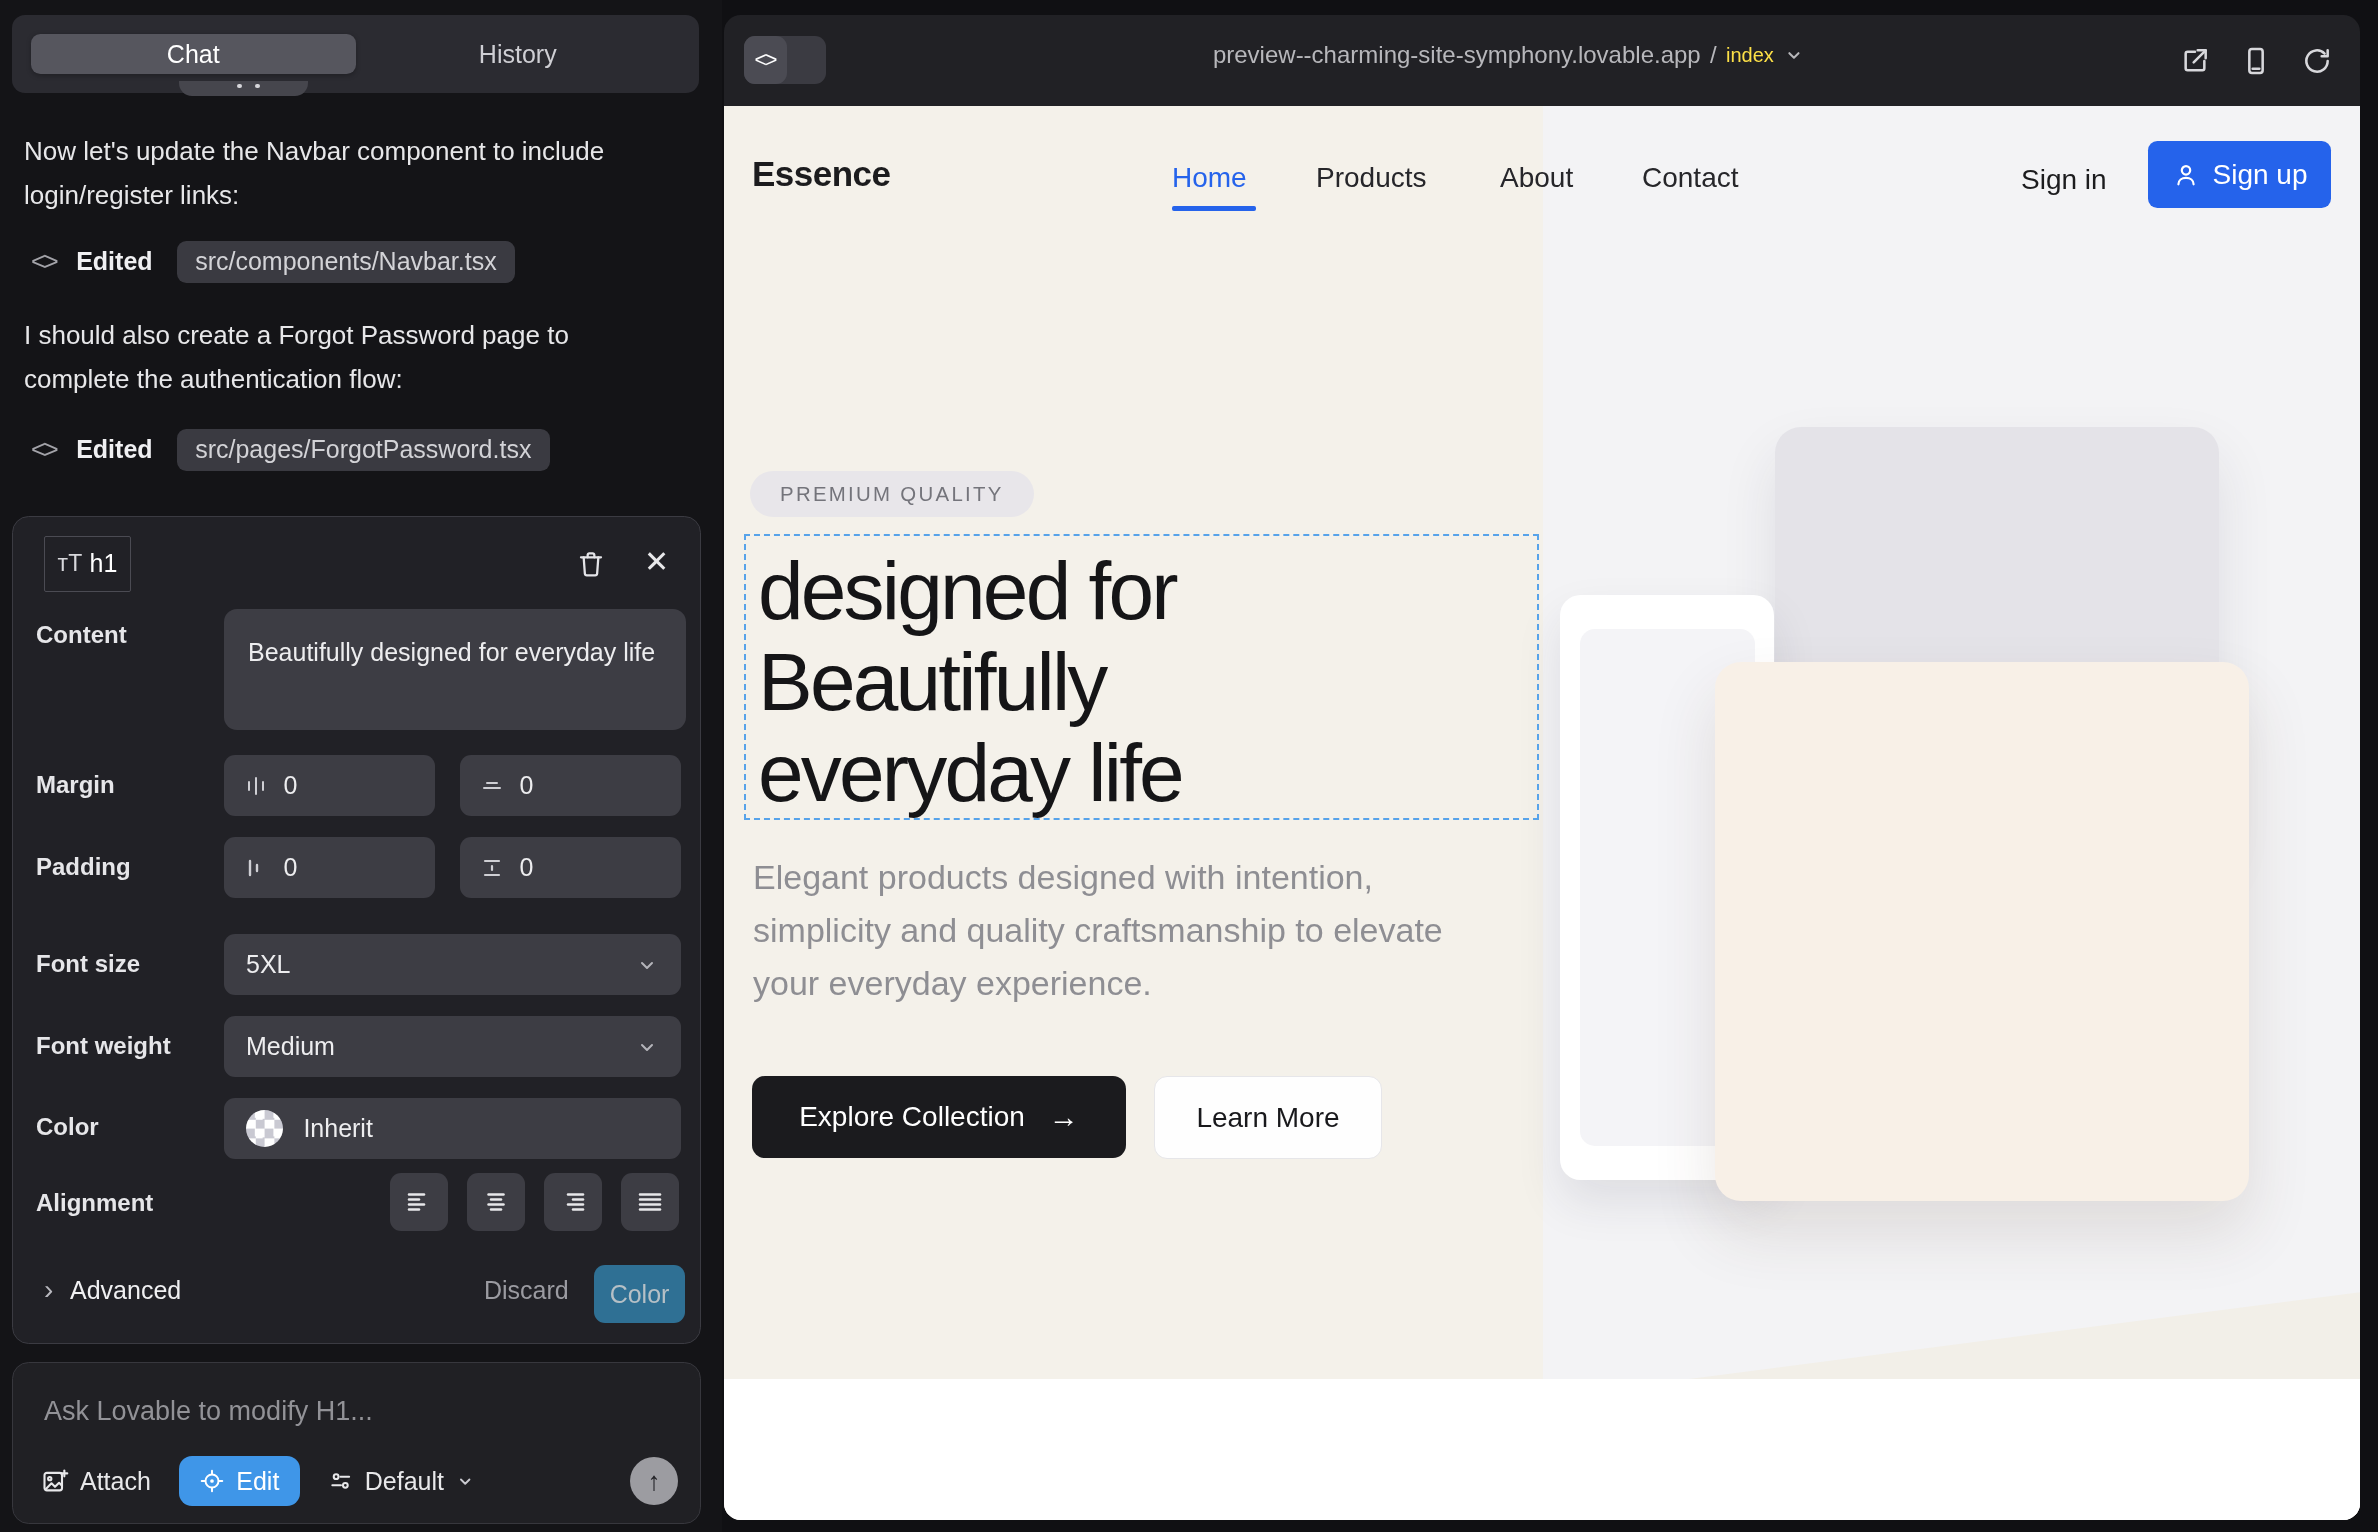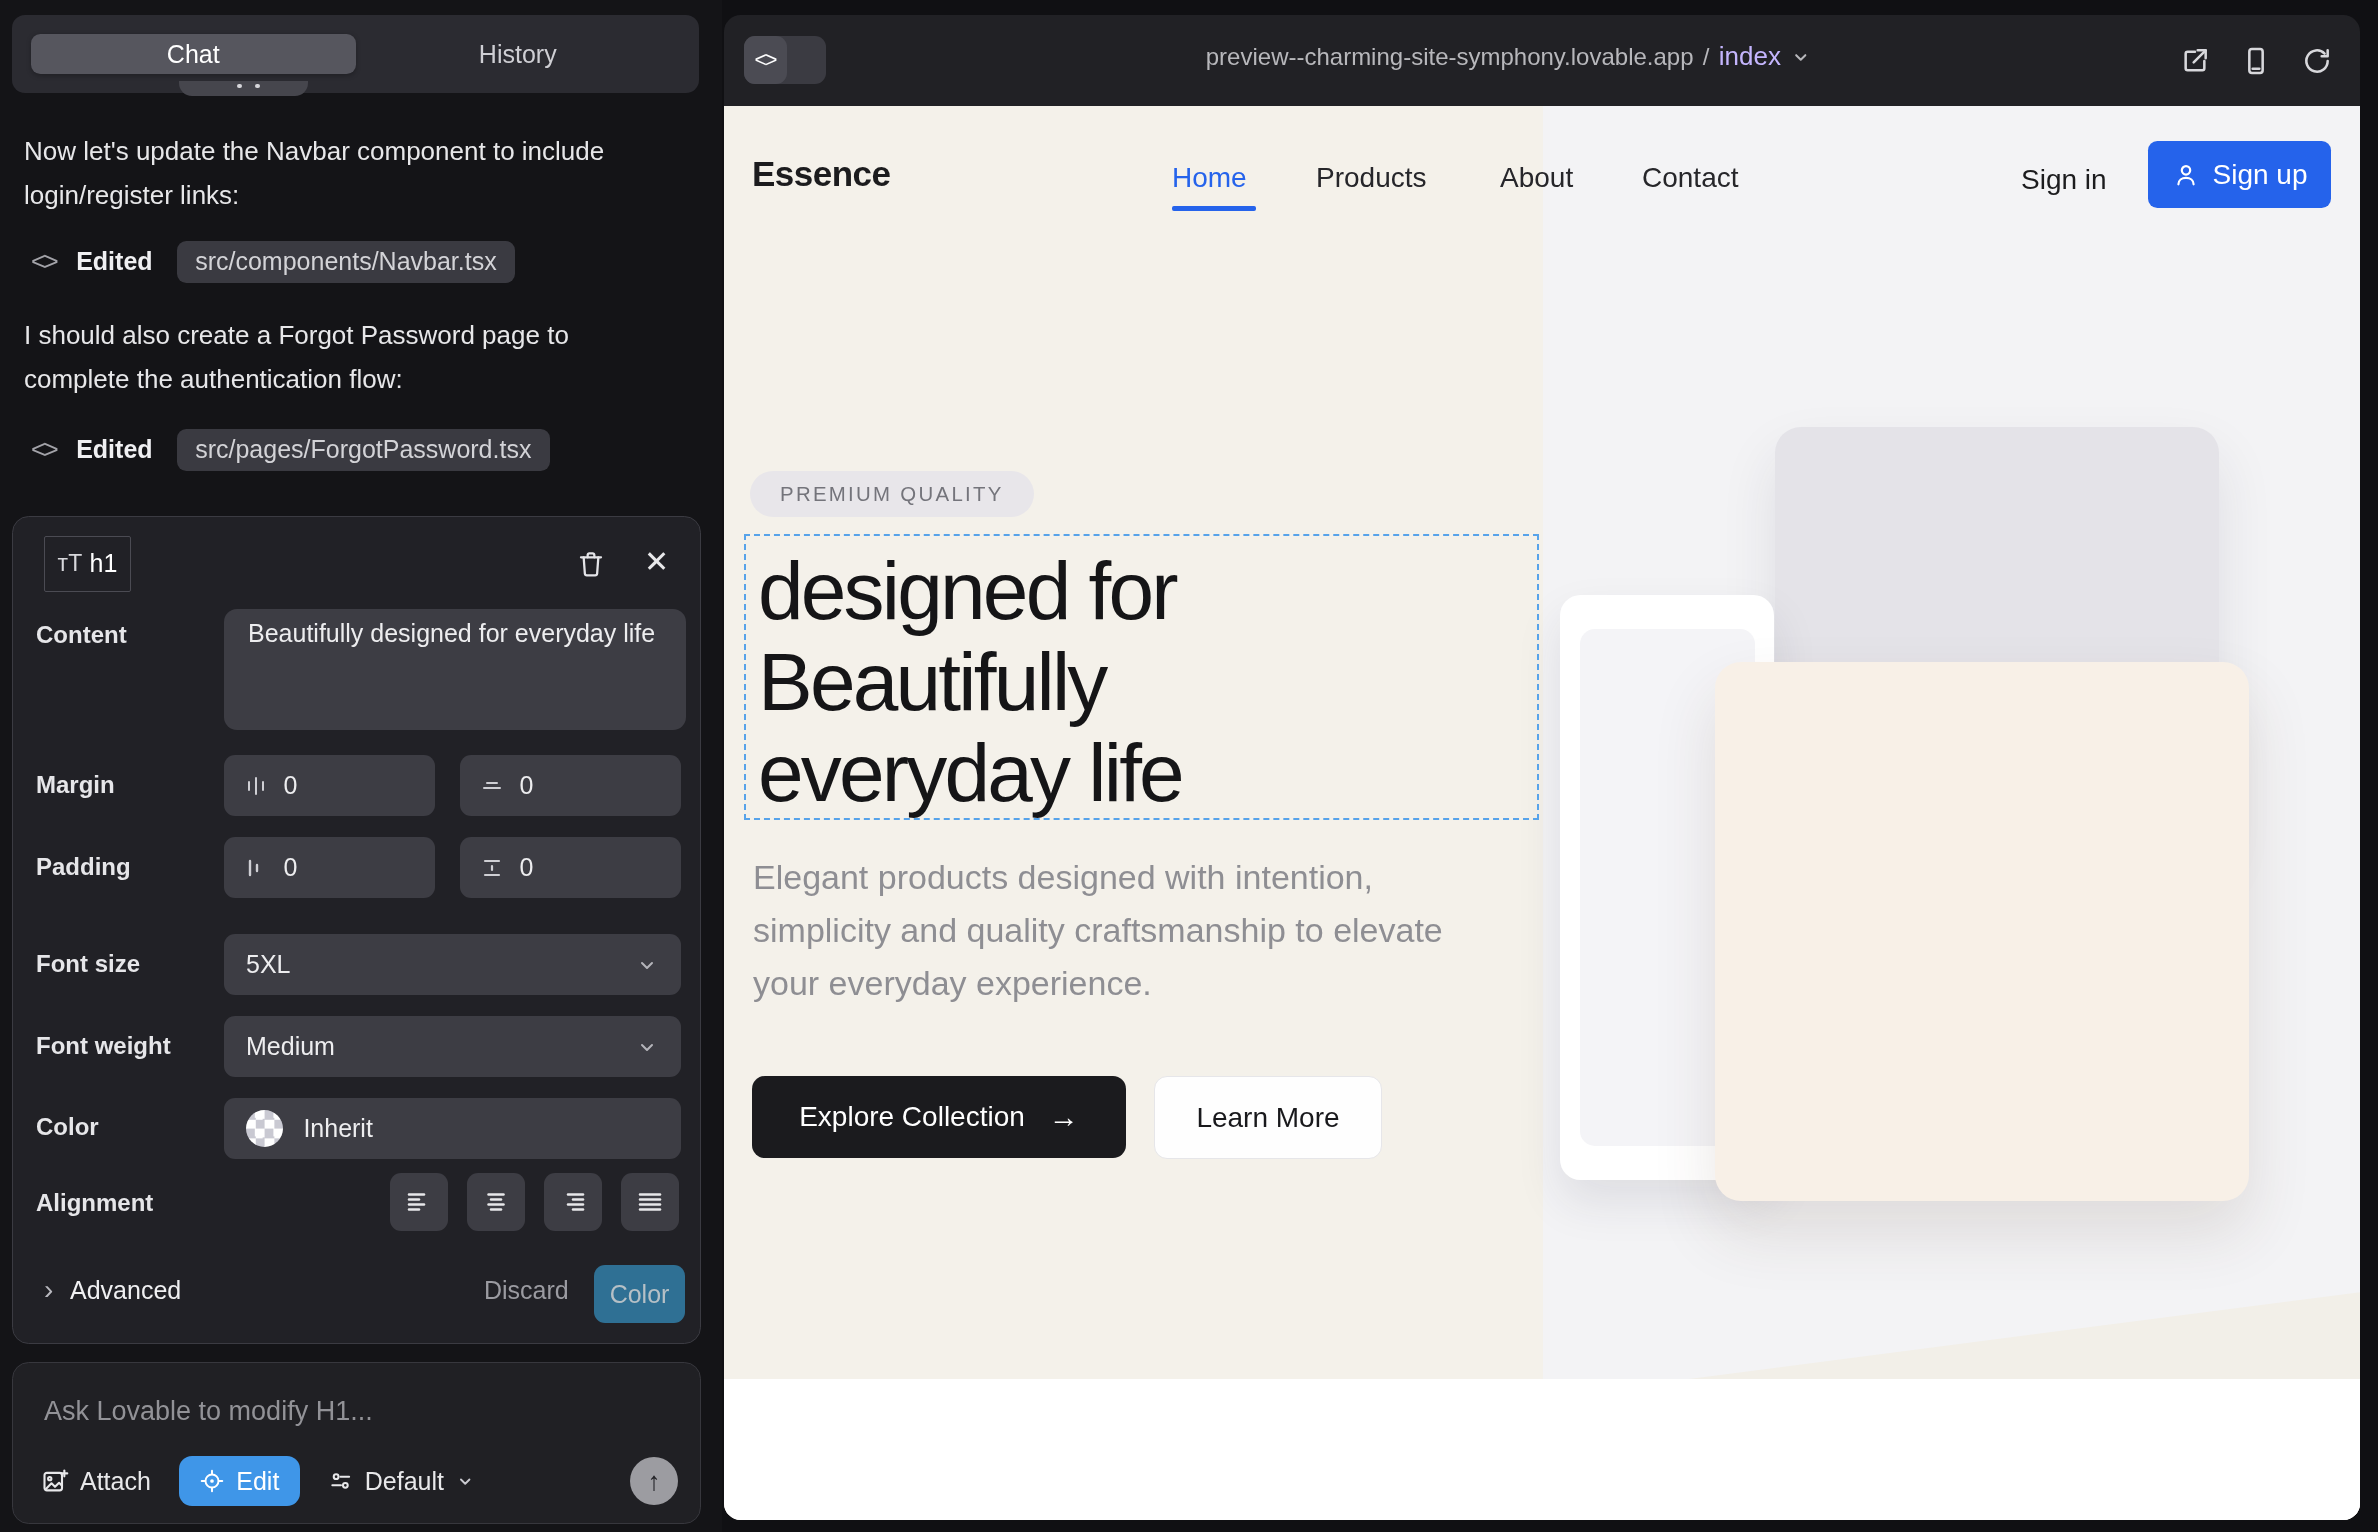--- a/index.html
+++ b/index.html
@@ -33,21 +33,21 @@
   .tag-pill .tt { font-size:23px; color:#d8d8dc; } .tag-pill .tag { font-size:25px; color:#ffffff; }
   .icon-btn { position:absolute; width:41px; height:41px; display:flex; align-items:center; justify-content:center; cursor:pointer; }
   #trash-btn { left:557px; top:26px; } #close-btn { left:623px; top:24px; font-size:30px; color:#e8e8ea; }
 
   .fld-label { position:absolute; left:23px; font-size:24px; font-weight:600; color:#e6e6e9; }
   .field { position:absolute; background:#3d3d44; border-radius:11px; display:flex; align-items:center; color:#ededef; font-size:25px; }
   .field .num { margin-left:15px; }
   .field svg { flex:none; }
 
   #content-label { top:104px; }
-  #content-field { left:211px; top:92px; width:462px; height:121px; border-radius:13px; padding:5px 24px; line-height:39px; align-items:flex-start; }
+  #content-field { left:211px; top:92px; width:462px; height:121px; border-radius:13px; padding:24px 24px; line-height:39px; align-items:flex-start; }
 
   #margin-label { top:254px; } #padding-label { top:336px; }
   #margin-x { left:211px; top:238px; width:211px; height:61px; padding-left:20.4px; }
   #margin-y { left:447px; top:238px; width:221px; height:61px; padding-left:20.4px; }
   #padding-x { left:211px; top:320px; width:211px; height:61px; padding-left:20.4px; }
   #padding-y { left:447px; top:320px; width:221px; height:61px; padding-left:20.4px; }
 
   #fontsize-label { top:433px; } #fontweight-label { top:515px; }
   .select-field { left:211px; width:457px; height:61px; padding:0 22px; justify-content:space-between; cursor:pointer; }
   #fontsize-field { top:417px; } #fontweight-field { top:499px; }
@@ -75,21 +75,21 @@
   #send-btn { margin-left:auto; width:48px; height:48px; border-radius:50%; background:#9c9ca1; display:flex; align-items:center; justify-content:center; font-size:26px; font-weight:700; color:#242428; cursor:pointer; }
 
   
   #browser-frame { position:absolute; left:724px; top:15px; width:1636px; height:1505px; background:#212125; border-radius:16.7px; }
   #chrome-bar { position:absolute; left:0; top:0; width:100%; height:91px; }
   #code-toggle { position:absolute; left:19.5px; top:21.3px; width:82px; height:48px; background:#3b3b42; border-radius:11px; cursor:pointer; }
   #code-toggle .seg { position:absolute; left:0; top:0; width:43px; height:48px; background:#4b4b53; border-radius:11px; display:flex; align-items:center; justify-content:center; font-size:21.3px; color:#ffffff; letter-spacing:-1.9px; }
   #url-bar { position:absolute; left:calc(50% - 33px); top:26px; transform:translateX(-50%); display:flex; align-items:center; gap:9.3px; white-space:nowrap; cursor:pointer; }
   #url-bar .domain { font-size:24px; color:#b7b7bb; }
   #url-bar .sep { font-size:24px; color:#b7b7bb; }
-  #url-bar .page { font-size:26px; color:#c4b5fd; }
+  #url-bar .page { font-size:20px; color:#fde047; }
   #chrome-actions { position:absolute; right:26px; top:28px; display:flex; gap:26px; align-items:center; }
   #chrome-actions .icon-btn2 { width:35px; height:35px; display:flex; align-items:center; justify-content:center; cursor:pointer; }
 
   
   #viewport { position:absolute; left:0; top:91px; width:1636px; height:1414px; background:#f4f1ea; border-radius:0 0 16.7px 16.7px; overflow:hidden; }
   #bg-right { position:absolute; left:819px; top:0; width:817px; height:100%; background:#f3f3f5; }
   #bg-wedge { position:absolute; left:965px; top:1186px; width:672px; height:87px; background:#f2efe8; clip-path:polygon(0 100%, 100% 0, 100% 100%); }
   #bg-white { position:absolute; left:0; top:1273px; width:100%; height:141px; background:#ffffff; }
 
   #site-logo { position:absolute; left:28px; top:48px; font-size:35px; font-weight:700; color:#1c1c1e; letter-spacing:-0.5px; }

